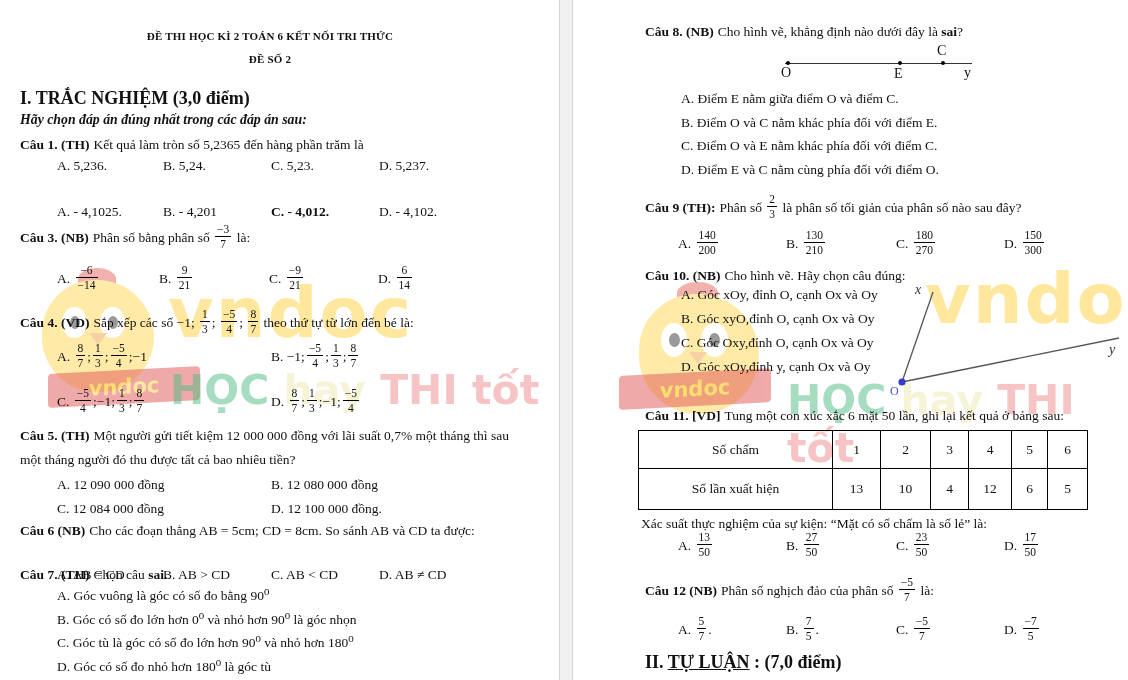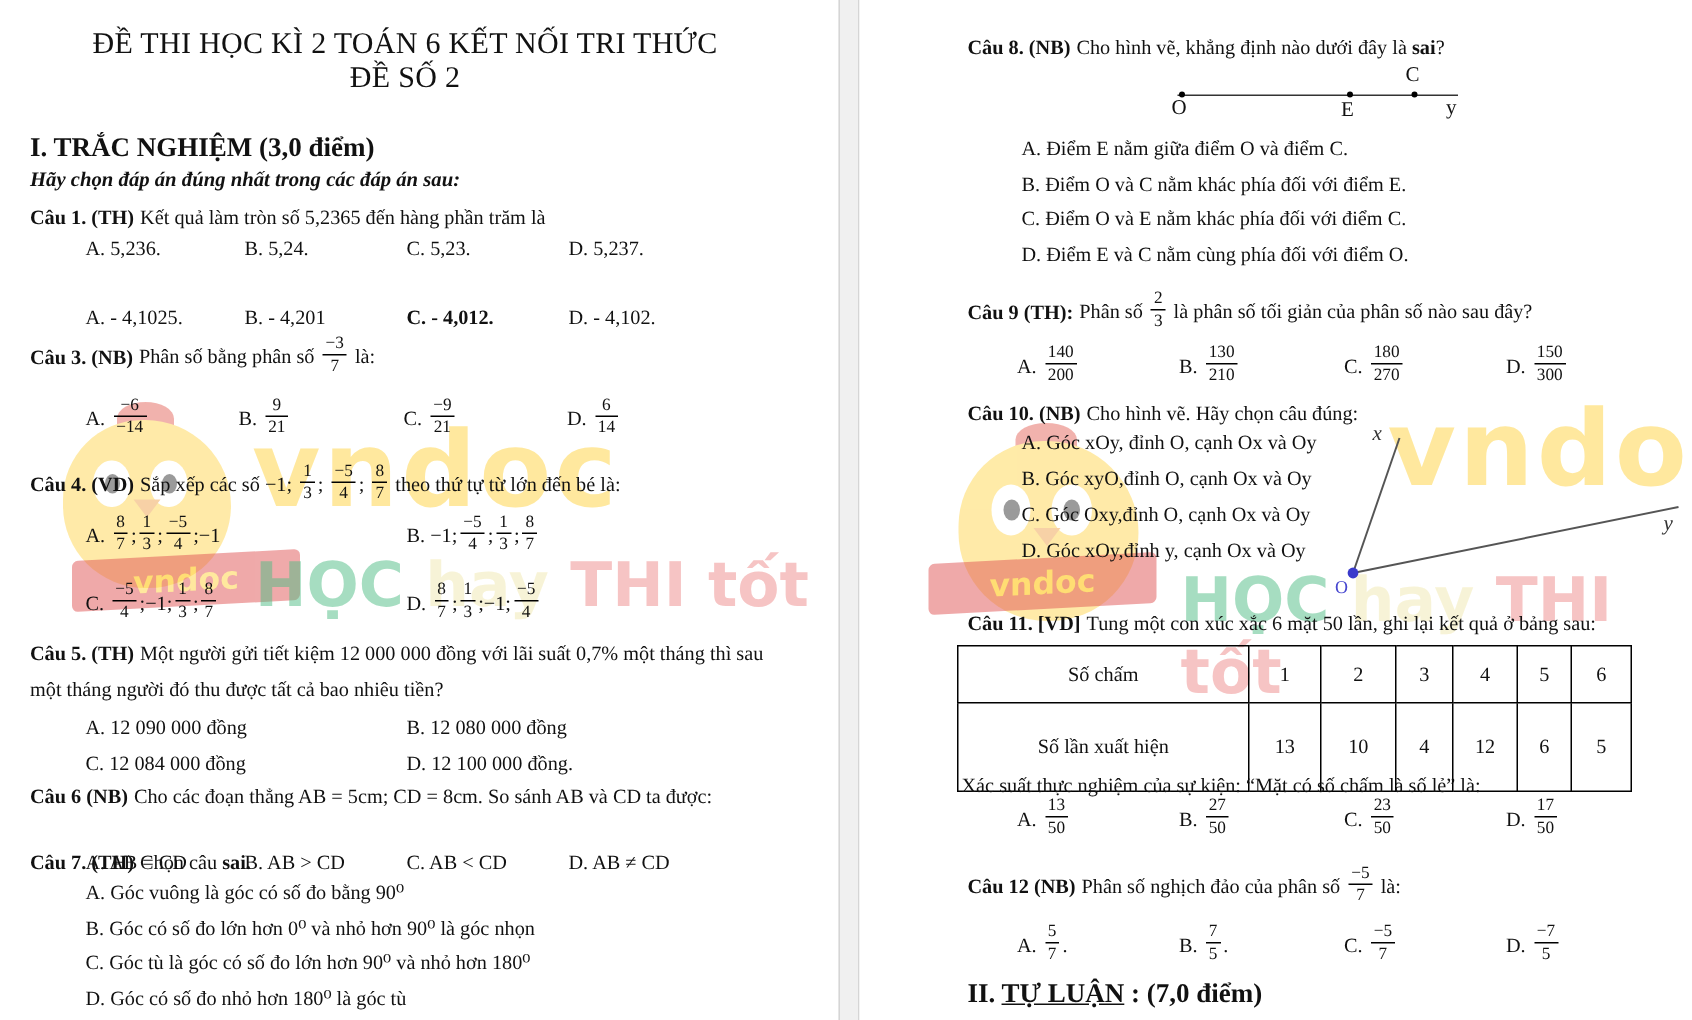--- a/index.html
+++ b/index.html
@@ -5,21 +5,21 @@
   html,body{margin:0;padding:0;background:#fff;}
   .stage{position:relative;width:1128px;height:680px;overflow:hidden;
          font-family:"Liberation Serif","DejaVu Serif",serif;color:#111;background:#fff;}
   .page{position:absolute;top:0;height:680px;background:#fff;overflow:hidden;}
   .page-left{left:0;width:559px;}
   .page-right{left:573px;width:555px;}
   .gutter{position:absolute;top:0;left:559px;width:14px;height:680px;background:#f0f0f0;
           border-left:1px solid #d5d5d5;border-right:1px solid #d5d5d5;box-sizing:border-box;}
   .abs{position:absolute;white-space:nowrap;z-index:2;}
   .wrapTxt{white-space:normal;}
-  .t1{font-weight:normal;font-size:20px;letter-spacing:.2px;}
+  .t1{font-weight:bold;font-size:11px;letter-spacing:.2px;margin-top:12px;}
   .hd{font-weight:bold;font-size:18px;}
   .it{font-style:italic;font-weight:bold;font-size:13.8px;}
   .q{font-size:13.5px;line-height:24px;}
   .q b.qh{font-weight:bold;}
   .qtx{margin-left:4px;}
   .optrow{position:absolute;left:0;width:100%;height:24px;z-index:2;}
   .opt{position:absolute;white-space:nowrap;font-size:13.5px;}
   .frac{display:inline-block;vertical-align:middle;text-align:center;margin:0 2px;transform:translateY(-2px);}
   .fn{display:block;font-size:11.5px;line-height:1.15;padding:0 2px;}
   .fd{display:block;font-size:11.5px;line-height:1.25;border-top:1px solid #000;padding:0 2px;}
@@ -237,21 +237,21 @@
       <tbody>
           <tr style="height:38px;">
         <td>Số chấm</td>
         <td>1</td>
         <td>2</td>
         <td>3</td>
         <td>4</td>
         <td>5</td>
         <td>6</td>
       </tr>
-      <tr style="height:59px;">
+      <tr style="height:41px;">
         <td>Số lần xuất hiện</td>
         <td>13</td>
         <td>10</td>
         <td>4</td>
         <td>12</td>
         <td>6</td>
         <td>5</td>
       </tr>
     </tbody>
       </table>

